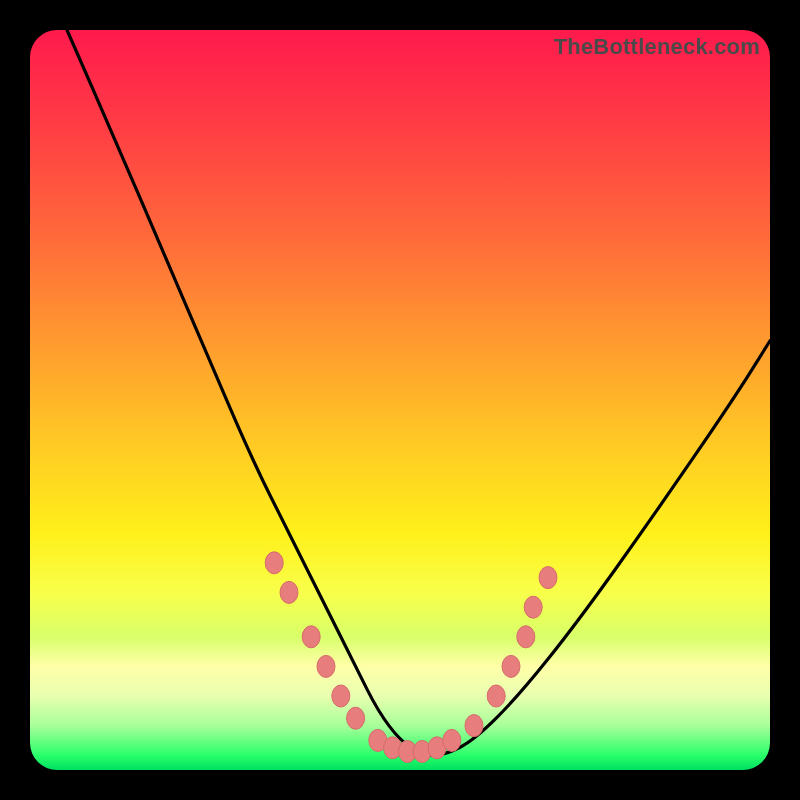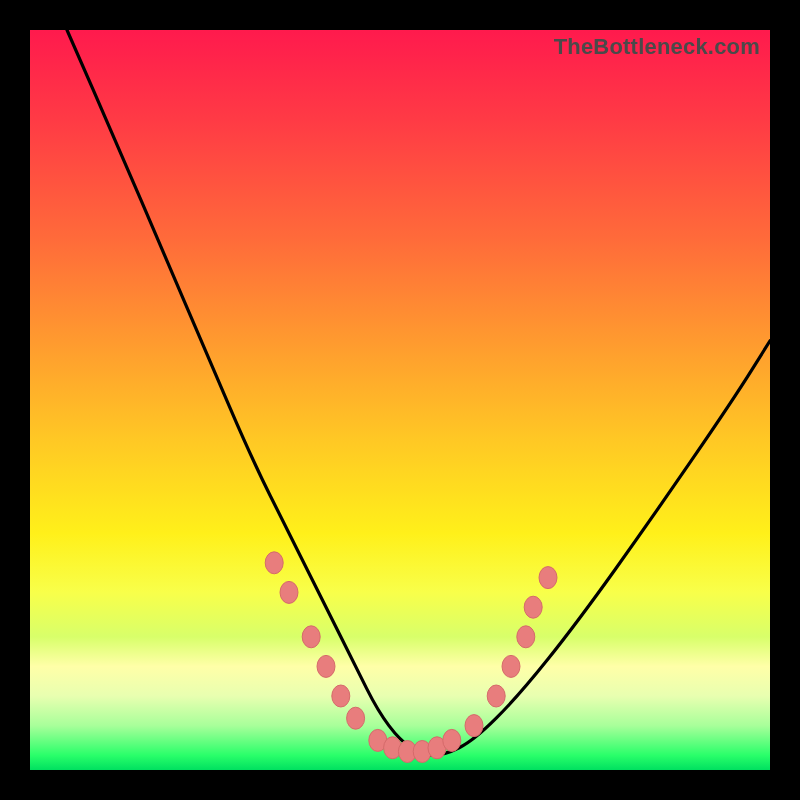--- a/index.html
+++ b/index.html
@@ -31,20 +31,21 @@
       #ffca24 56%,
       #fff01a 68%,
       #f8ff4a 76%,
       #d8ff6a 82%,
       #ffffa8 86%,
       #e8ffb0 90%,
       #a8ff9a 94%,
       #2aff6a 98%,
       #00e060 100%
     );
+    border-radius: 27px;
   }
   .watermark {
     position: absolute;
     top: 4px;
     right: 10px;
     color: #4a4a4a;
     font-size: 22px;
     font-weight: 600;
     letter-spacing: 0.2px;
     user-select: none;

